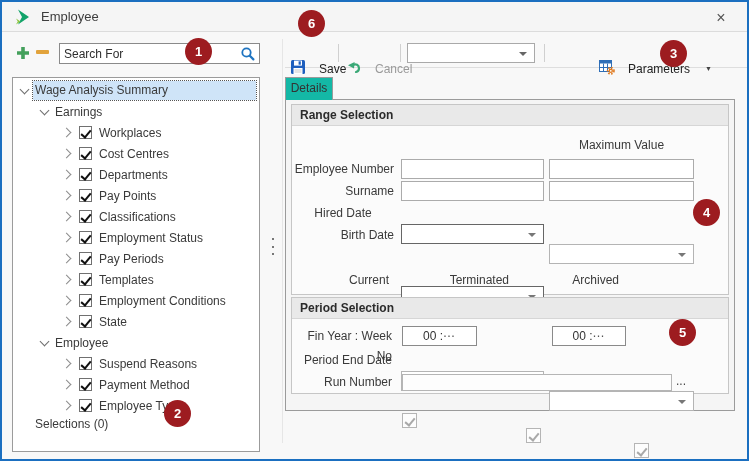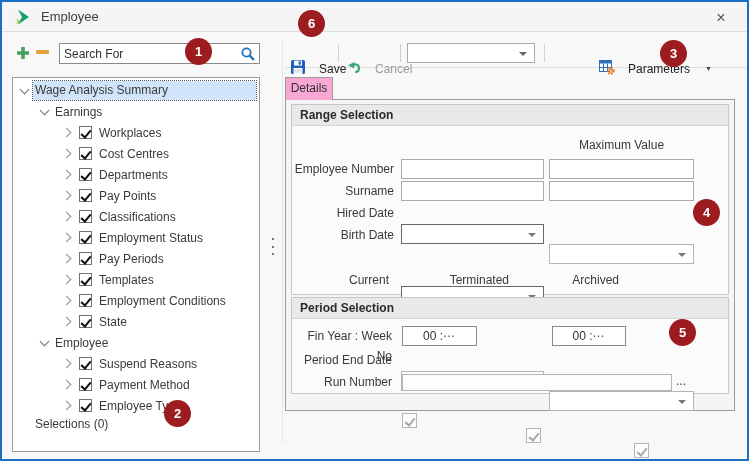--- a/index.html
+++ b/index.html
@@ -58,21 +58,21 @@
   .tbtn .lbl { color:#222; }
   .tbtn.disabled .lbl { color:#9a9a9a; }
   .tsep { position:absolute; top:5px; width:1px; height:18px; background:#d0d0d0; }
   .tb-combo { position:absolute; left:122px; top:4px; width:128px; height:20px; background:#fff;
               border:1px solid #a9a9a9; }
   .tb-combo::after { content:""; position:absolute; right:7px; top:8px;
               border:4px solid transparent; border-top-color:#666; }
   .caret { font-size:7px; color:#444; margin-left:2px; }
 
   
-  .tab { position:absolute; left:283px; top:75px; width:48px; height:23px; background:#f9a8d4;
+  .tab { position:absolute; left:283px; top:75px; width:48px; height:23px; background:#14b8a6;
          border:1px solid #9b9b9b; border-bottom:none; z-index:2; text-align:center;
          line-height:21px; color:#333; }
   .page { position:absolute; left:283px; top:97px; width:450px; height:312px; background:#f5f5f5;
           border:1px solid #9b9b9b; }
 
   .group { position:absolute; left:5px; width:438px; background:#fbfbfb; border:1px solid #c6c6c6; }
   .g-range { top:4px; height:191px; }
   .g-period { top:197px; height:97px; }
   .ghead { height:21px; line-height:21px; background:#e9e9e9; border-bottom:1px solid #d6d6d6;
            font-weight:bold; color:#2b2b2b; padding-left:8px; }
@@ -280,21 +280,21 @@
       <div class="abs colhdr" style="left:257px; top:33px; width:145px;">Maximum Value</div>
 
       <div class="abs flabel" style="left:0; top:54px; width:102px;">Employee Number</div>
       <div class="abs ti" style="left:109px; top:54px; width:143px;"></div>
       <div class="abs ti" style="left:257px; top:54px; width:145px;"></div>
 
       <div class="abs flabel" style="left:0; top:76px; width:102px;">Surname</div>
       <div class="abs ti" style="left:109px; top:76px; width:143px;"></div>
       <div class="abs ti" style="left:257px; top:76px; width:145px;"></div>
 
-      <div class="abs flabel" style="left:0; top:98px; width:102px;">Hired Date</div>
+      <div class="abs flabel" style="left:0; top:98px; width:102px;text-align:center;">Hired Date</div>
       <div class="abs combo dark" style="left:109px; top:98px; width:143px;"></div>
       <div class="abs combo" style="left:257px; top:98px; width:145px;"></div>
 
       <div class="abs flabel" style="left:0; top:120px; width:102px;">Birth Date</div>
       <div class="abs combo dark" style="left:109px; top:120px; width:143px;"></div>
       <div class="abs combo" style="left:257px; top:120px; width:145px;"></div>
 
       <div class="abs combo" style="left:109px; top:142px; width:143px;"></div>
       <div class="abs combo" style="left:257px; top:142px; width:145px;"></div>
 

